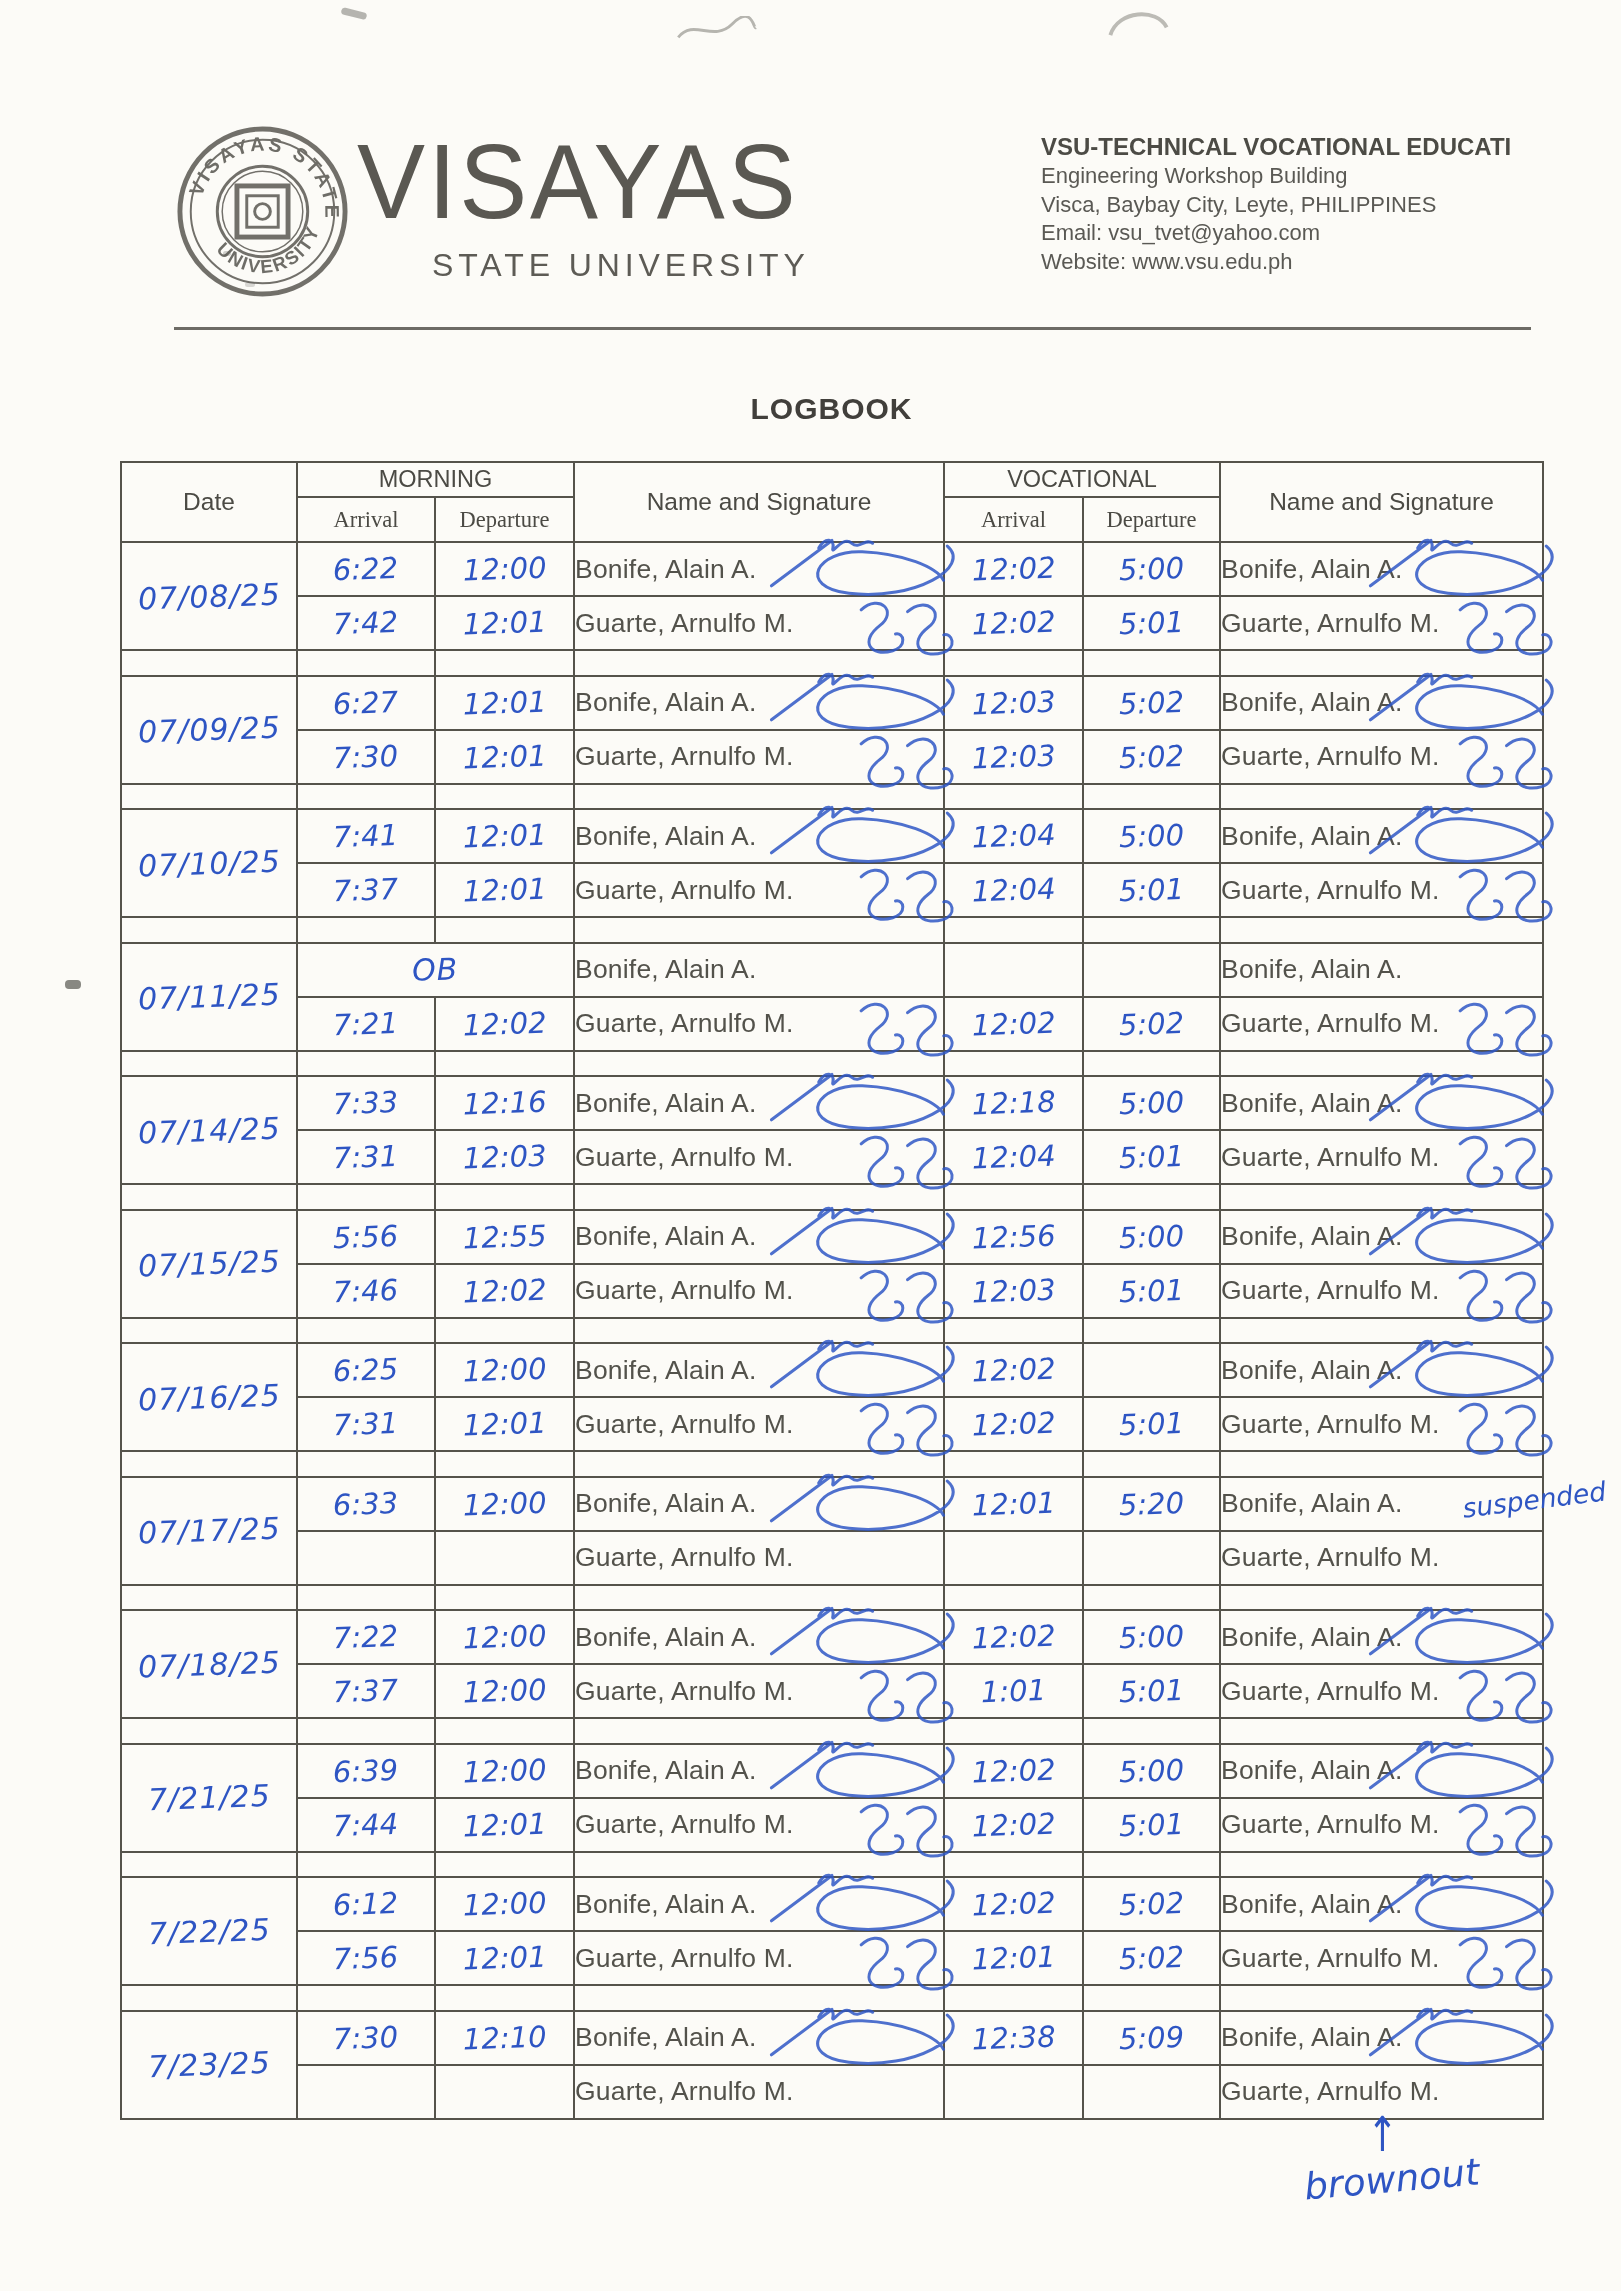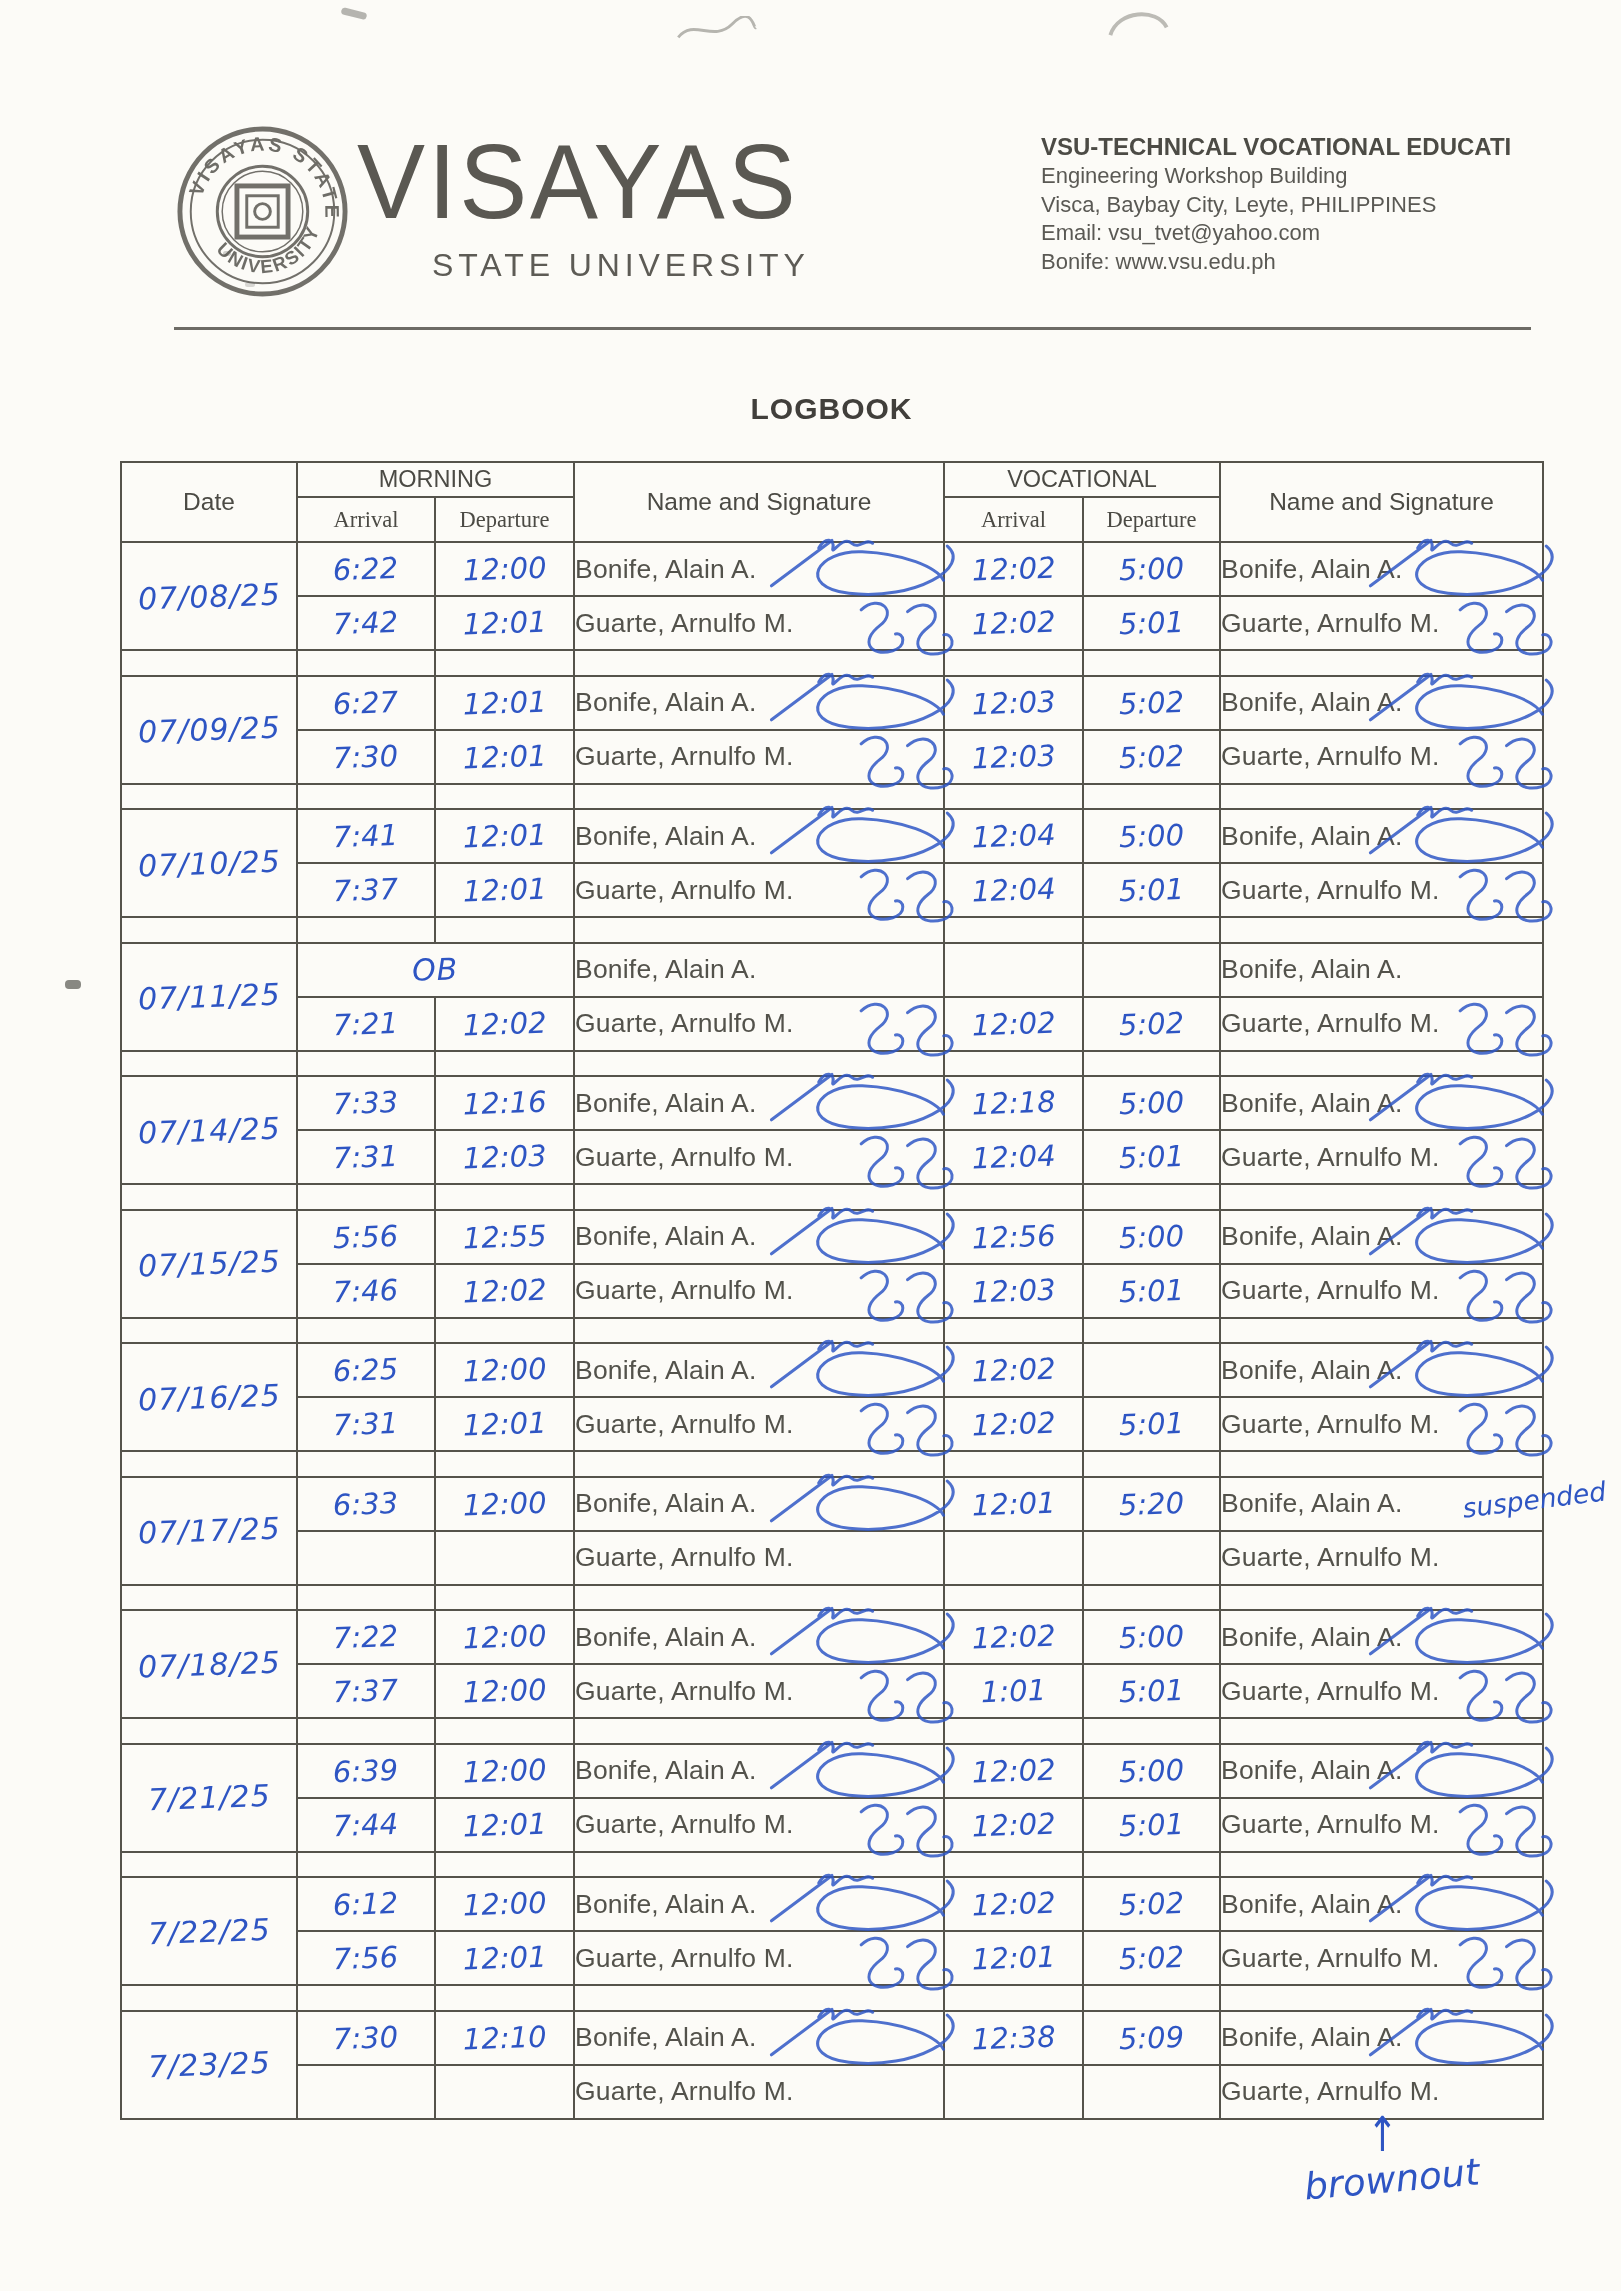--- a/index.html
+++ b/index.html
@@ -106,21 +106,21 @@
   </svg>
 
   <div class="wordmark">VISAYAS</div>
   <div class="wordmark-sub">STATE UNIVERSITY</div>
 
   <div class="org-block">
     <div class="org-line-bold">VSU-TECHNICAL VOCATIONAL EDUCATI</div>
     <div class="org-line">Engineering Workshop Building</div>
     <div class="org-line">Visca, Baybay City, Leyte, PHILIPPINES</div>
     <div class="org-line">Email: vsu_tvet@yahoo.com</div>
-    <div class="org-line">Bonife: www.vsu.edu.ph</div>
+    <div class="org-line">Website: www.vsu.edu.ph</div>
   </div>
 
   <div class="divider"></div>
 
   <div class="doc-title">LOGBOOK</div>
 
   <table class="logbook">
     <colgroup>
       <col style="width:176px">
         <col style="width:138px">

